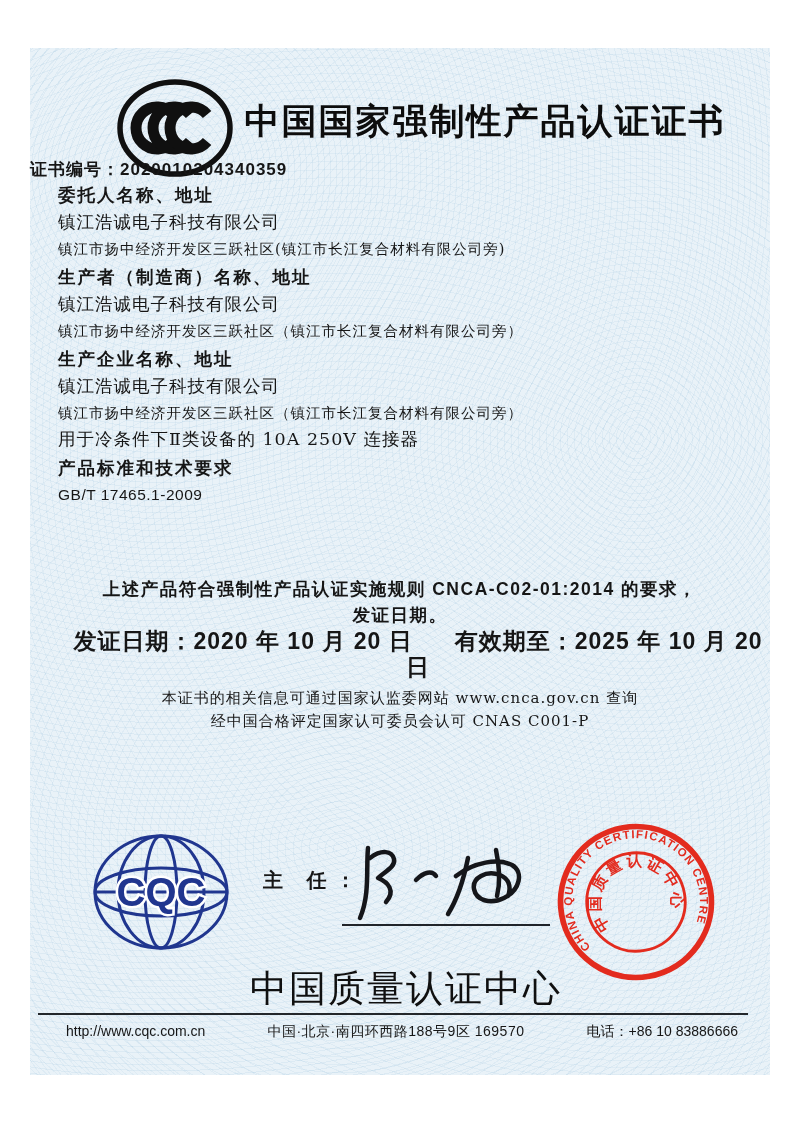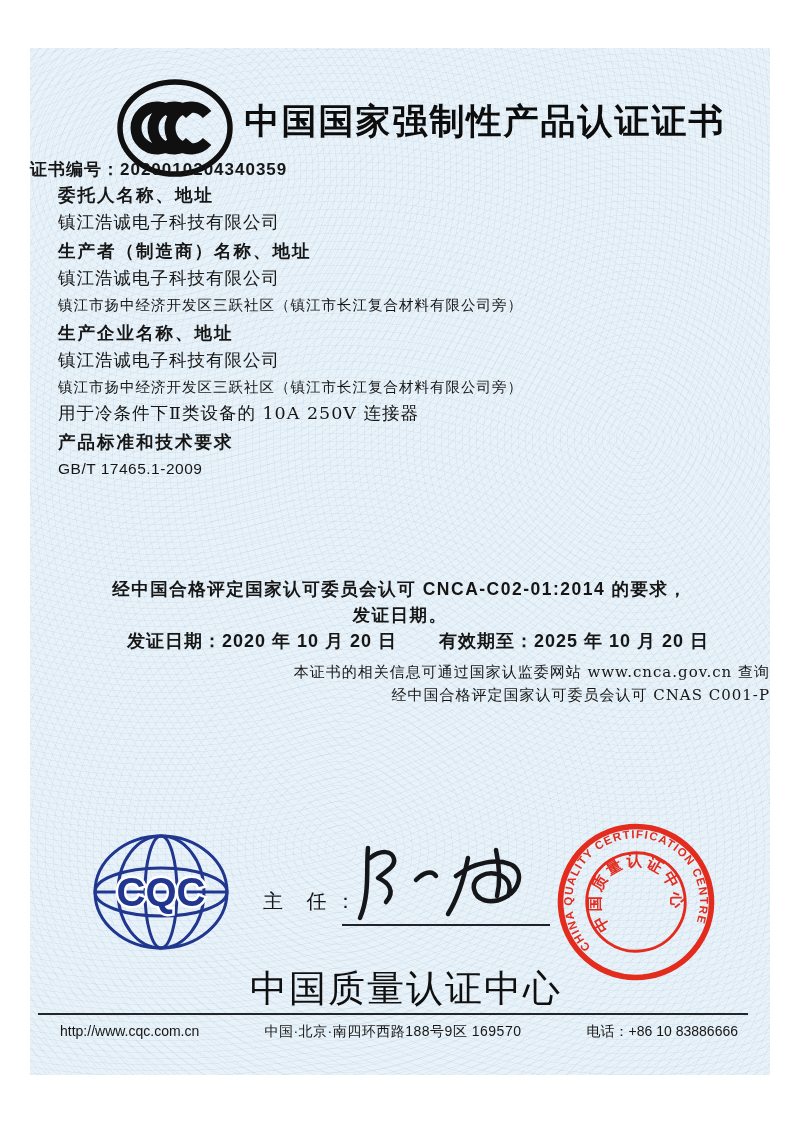--- a/index.html
+++ b/index.html
@@ -30,34 +30,34 @@
   .sec-heading{
     font-size:17.5px;font-weight:bold;letter-spacing:2px;
     line-height:27px;margin-top:2px;
   }
   .sec-line{letter-spacing:1px;}
   .sec-line.normal{font-size:17.5px;line-height:27px;font-family:"DejaVu Serif", serif;}
   .sec-line.small{font-size:14.5px;line-height:26px;font-family:"DejaVu Serif", serif;}
   .sec-line.tech{font-size:15.5px;line-height:26px;font-family:"Liberation Sans", sans-serif;letter-spacing:0.5px;}
   .decl-block{top:528px;left:0;right:0;text-align:center;}
   .decl-line{font-size:17.5px;font-weight:bold;line-height:26px;letter-spacing:1.5px;}
-  .dates-line{font-size:18px;font-weight:bold;line-height:26px;letter-spacing:1px;padding-left:36px;}
+  .dates-line{font-size:23px;font-weight:bold;line-height:26px;letter-spacing:1px;padding-left:36px;}
   .dates-line .gap{display:inline-block;width:42px;}
   .validity-line{font-size:17.5px;font-weight:bold;line-height:26px;letter-spacing:3px;}
-  .info-block{margin-top:7px;text-align:right;}
+  .info-block{margin-top:7px;}
   .info-line{font-size:15px;line-height:23px;letter-spacing:1px;font-family:"DejaVu Serif", serif;}
   .cqc-logo{left:58px;top:782px;}
-  .director-label{left:233px;top:840px;font-size:20px;font-weight:normal;letter-spacing:9px;}
+  .director-label{left:233px;top:819px;font-size:20px;font-weight:bold;letter-spacing:9px;}
   .signature-svg{left:300px;top:788px;}
   .sig-line{left:312px;top:876px;width:208px;height:2px;background:#20242a;}
   .stamp{left:524px;top:772px;}
   .org-name{top:916px;left:12px;right:0;text-align:center;font-size:37px;letter-spacing:2px;color:#101010;}
   .rule{top:965px;left:8px;right:22px;height:2px;background:#23272b;}
   .footer-row{
-    top:975px;left:30px;right:32px;
+    top:975px;left:36px;right:32px;
     display:flex;justify-content:space-between;align-items:baseline;
     font-size:14px;
   }
   .footer-row .addr{letter-spacing:0.5px;}
 </style>
 </head>
 <body>
 
 <div class="cert">
 
@@ -72,20 +72,21 @@
 
   <div class="abs cert-title">中国国家强制性产品认证证书</div>
 
   <div class="abs center cert-no">证书编号：2020010204340359</div>
 
   <div class="abs sections-block">
     <div>
       <div class="sec-heading">委托人名称、地址</div>
       <div class="sec-lines">
           <div class="sec-line normal">镇江浩诚电子科技有限公司</div>
+          <div class="sec-line small">镇江市扬中经济开发区三跃社区(镇江市长江复合材料有限公司旁)</div>
         </div>
     </div>
 
     <div>
       <div class="sec-heading">生产者（制造商）名称、地址</div>
       <div class="sec-lines">
           <div class="sec-line normal">镇江浩诚电子科技有限公司</div>
           <div class="sec-line small">镇江市扬中经济开发区三跃社区（镇江市长江复合材料有限公司旁）</div>
         </div>
     </div>
@@ -106,21 +107,21 @@
 
     <div>
       <div class="sec-heading">产品标准和技术要求</div>
       <div class="sec-lines">
           <div class="sec-line tech">GB/T 17465.1-2009</div>
         </div>
     </div>
   </div>
 
   <div class="abs decl-block">
-    <div class="decl-line">经中国合格评定国家认可委员会认可 CNCA-C02-01:2014 的要求，</div>
+    <div class="decl-line">上述产品符合强制性产品认证实施规则 CNCA-C02-01:2014 的要求，</div>
     <div class="decl-line">发证日期。</div>
     <div class="dates-line">
       <span>发证日期：2020 年 10 月 20 日</span><span class="gap"></span><span>有效期至：2025 年 10 月 20 日</span>
     </div>
     <div class="info-block">
       <div class="info-line">本证书的相关信息可通过国家认监委网站 www.cnca.gov.cn 查询</div>
       <div class="info-line">经中国合格评定国家认可委员会认可 CNAS C001-P</div>
     </div>
   </div>
 

